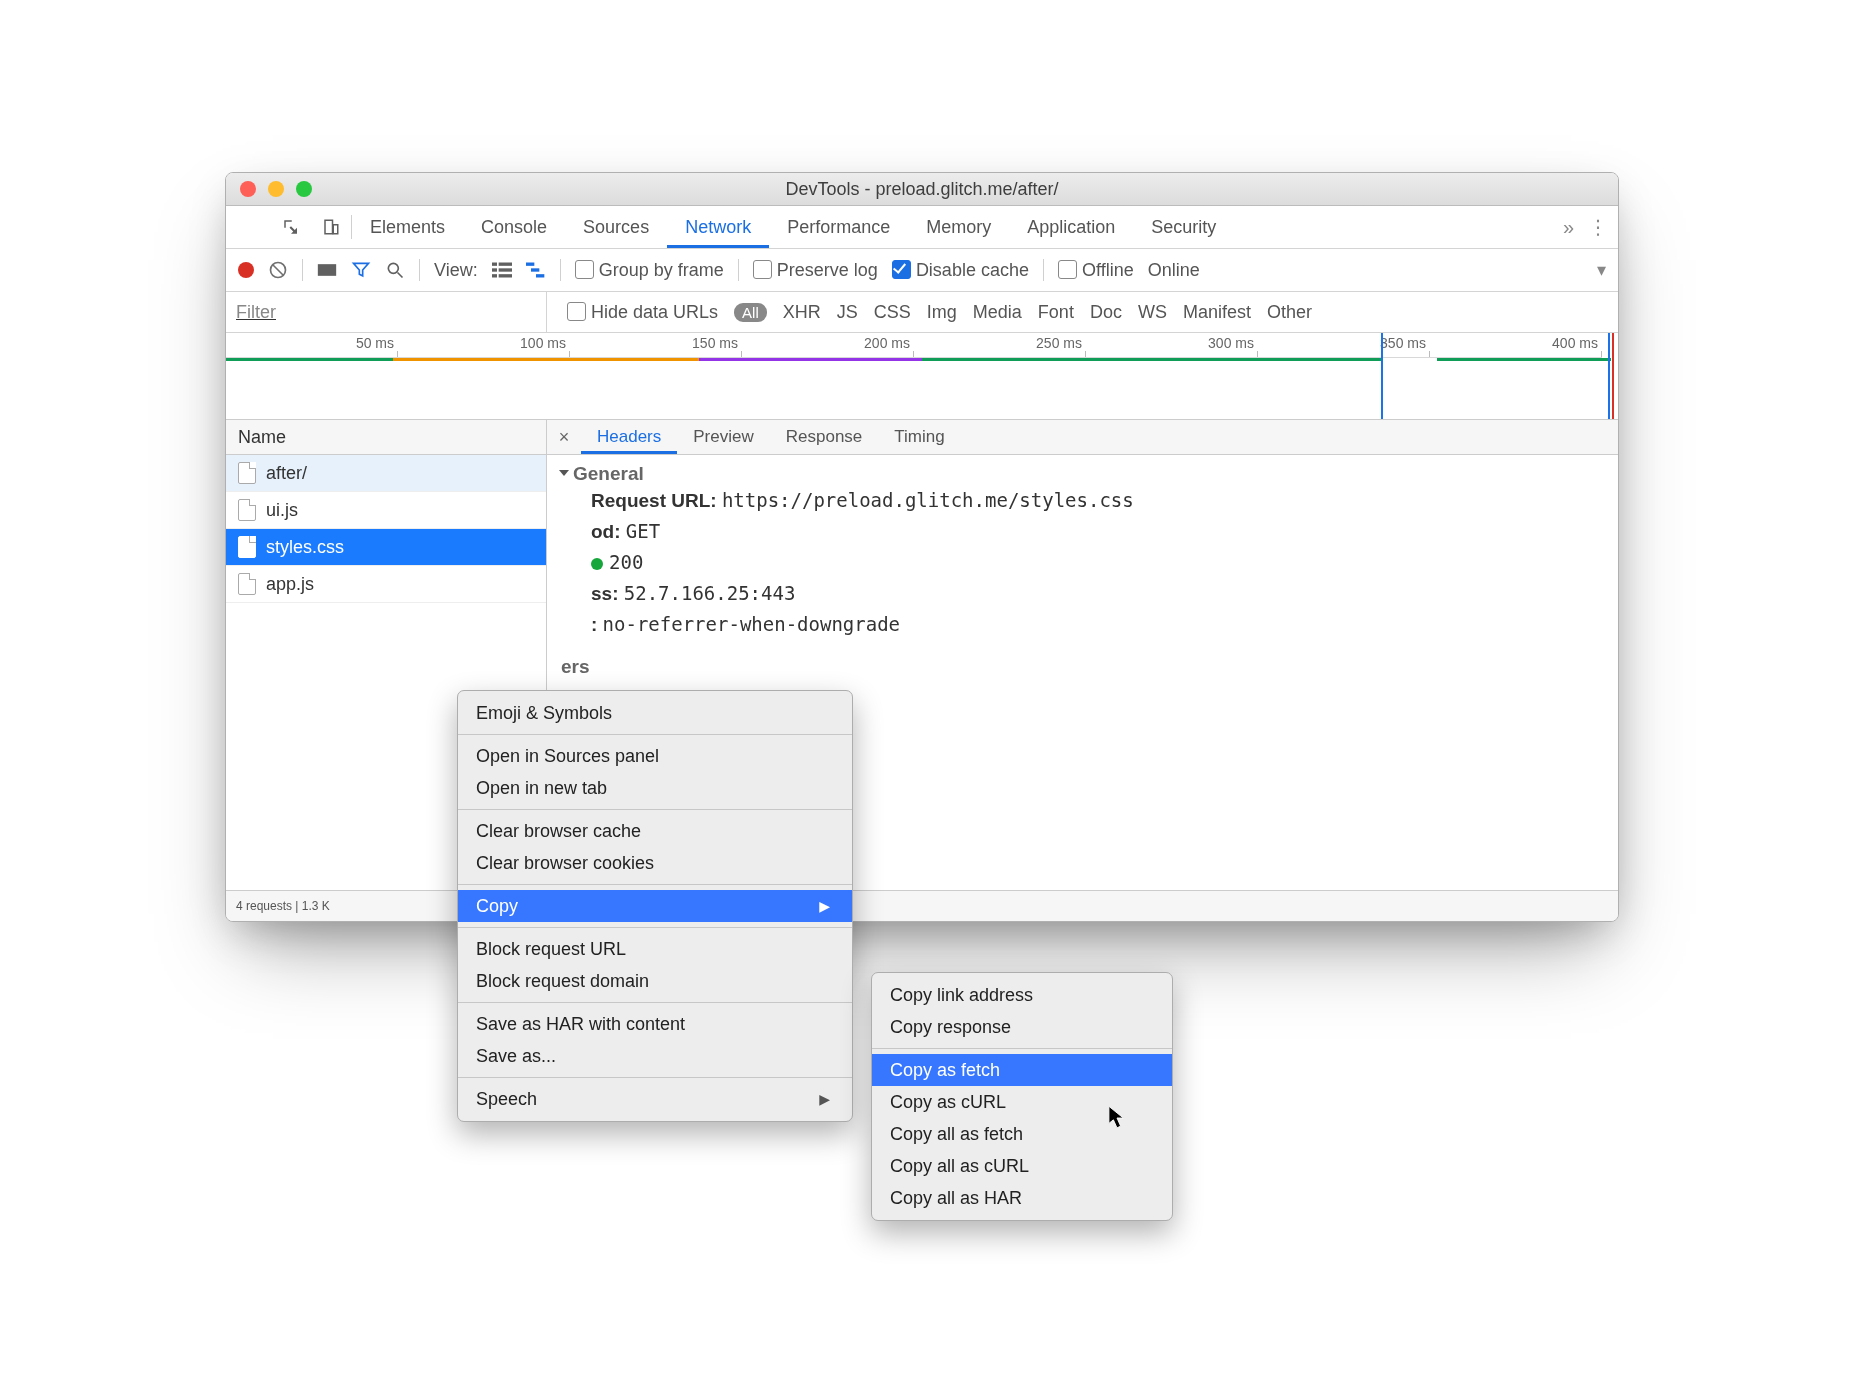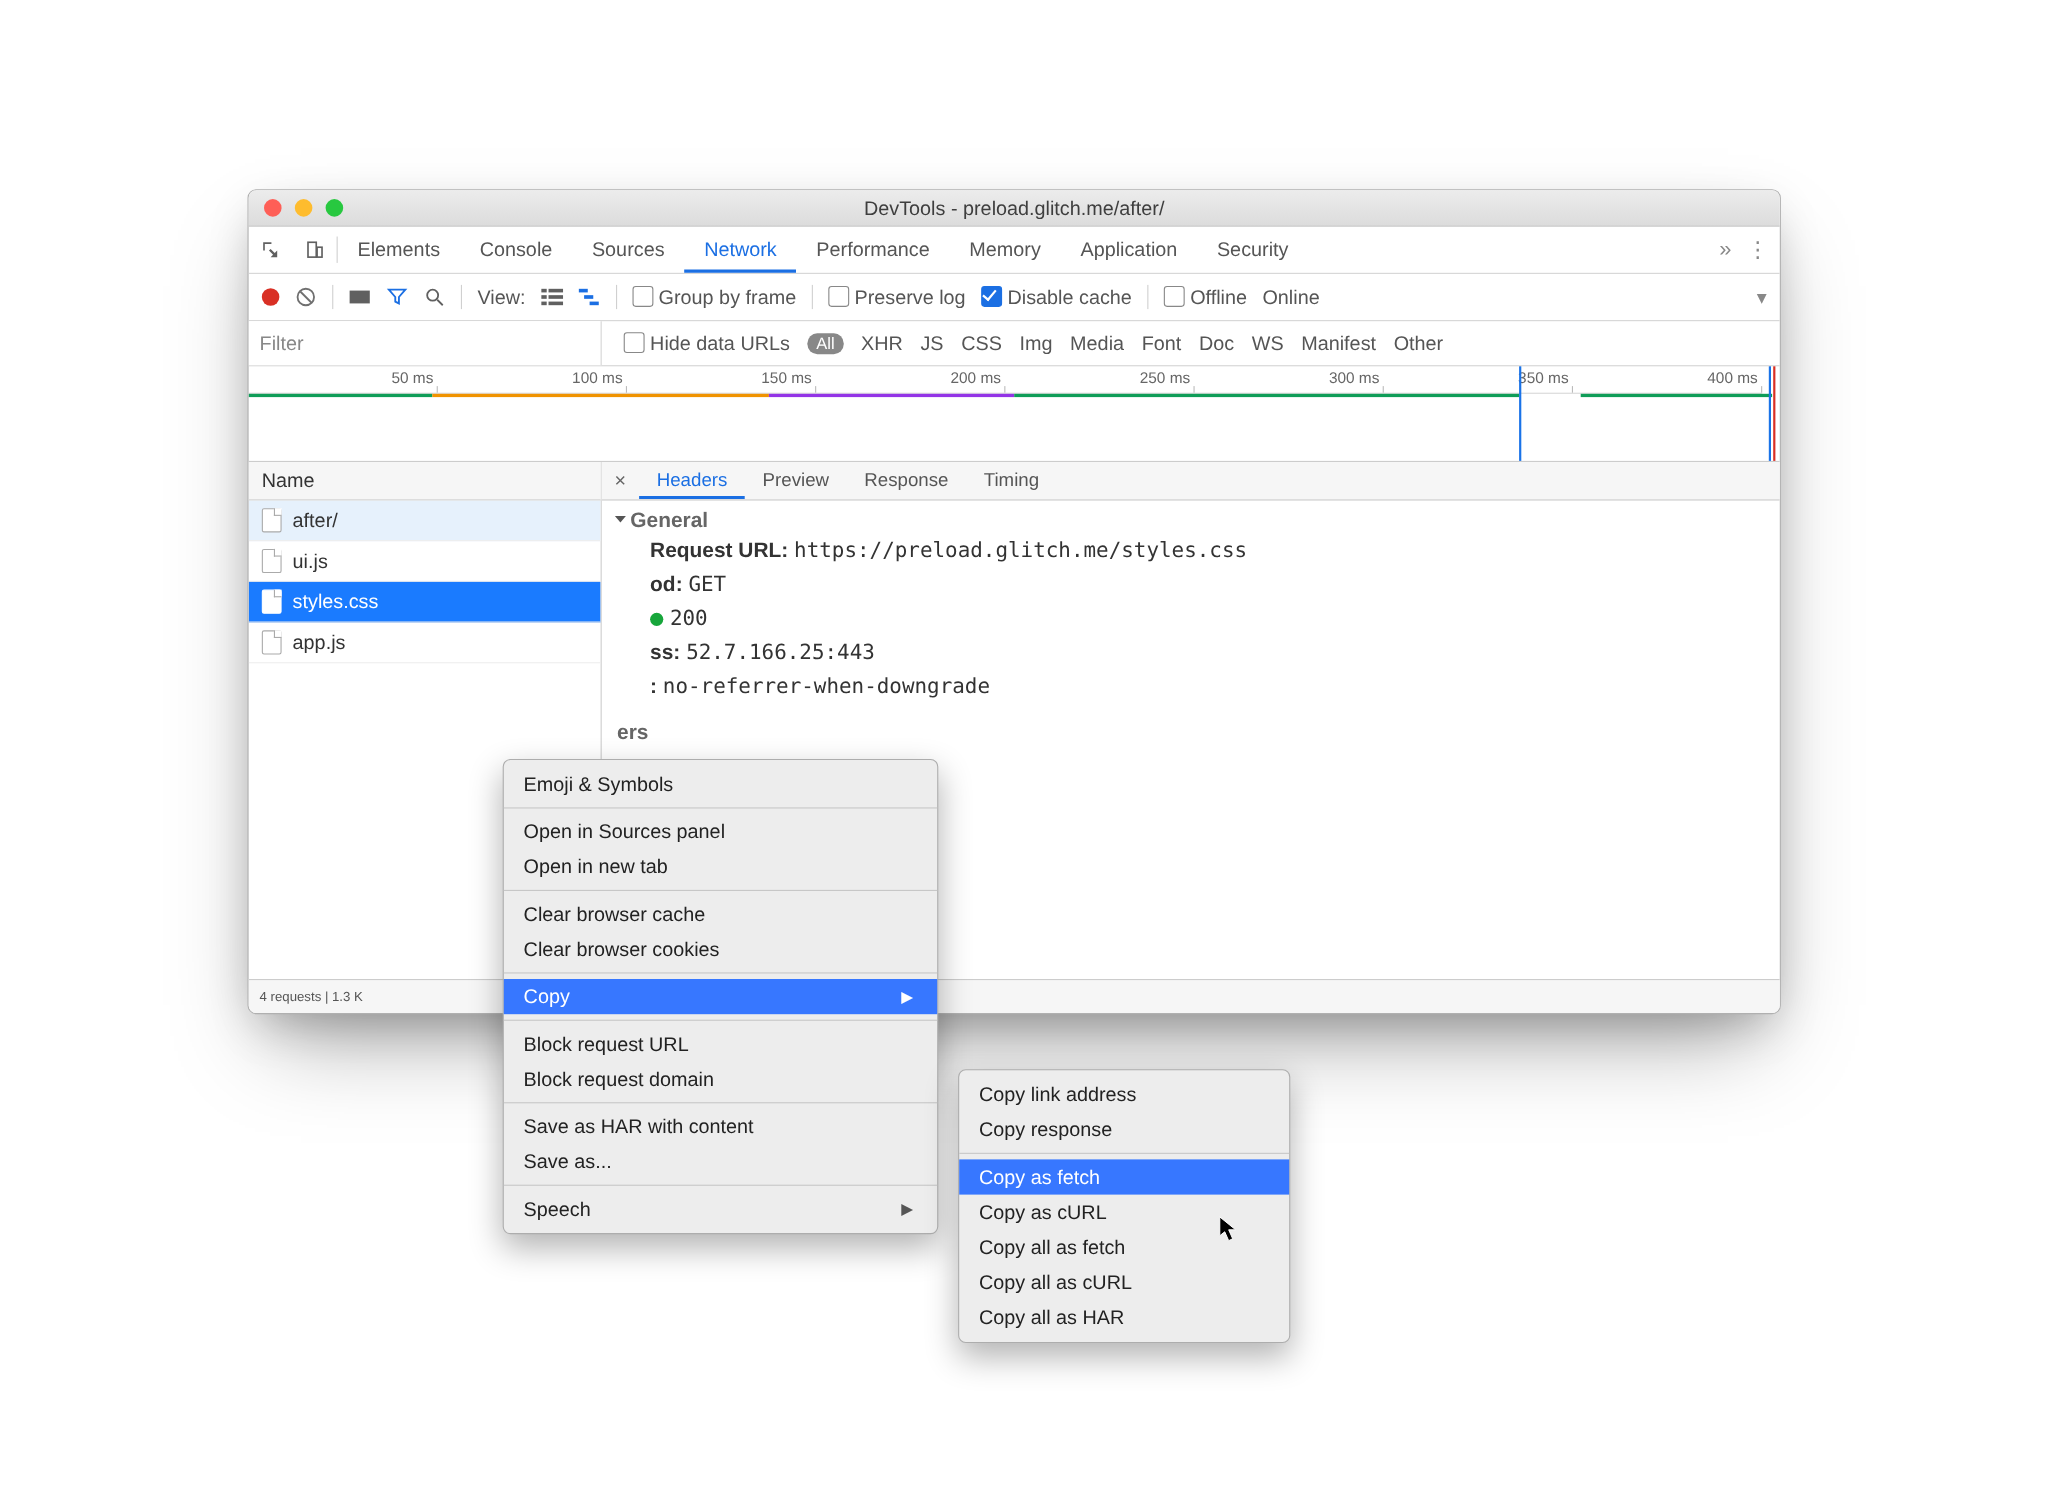--- a/index.html
+++ b/index.html
@@ -41,21 +41,21 @@
     display:flex; align-items:center; position:relative; flex:0 0 auto;
   }
   .traffic{display:flex; gap:12px; padding-left:14px;}
   .dot{width:16px;height:16px;border-radius:50%;}
   .dot.red{background:var(--mac-red);} .dot.yellow{background:var(--mac-yellow);} .dot.green{background:var(--mac-green);}
   .title{position:absolute;left:0;right:0;text-align:center;font-size:18px;color:#3e3e3e;pointer-events:none;}
 
   
   .tabbar{
     height:42px;border-bottom:1px solid var(--light-border);
-    display:flex;align-items:center;flex:0 0 auto;font-size:18px;color:#555;
+    display:flex;align-items:center;flex:0 0 auto;font-size:18px;color:#555;padding-left:45px;
   }
   .tabbar .divider{width:1px;height:24px;background:#d0d0d0;}
   .tabbar .icon-slot{width:40px;display:flex;align-items:center;justify-content:center;}
   .tabbar .tabs{display:flex;gap:0;align-items:stretch;height:100%;}
   .tabbar .tab{padding:0 18px;display:flex;align-items:center;cursor:default;}
   .tabbar .tab.active{color:var(--accent-blue);box-shadow:inset 0 -3px 0 var(--accent-blue);}
   .tabbar .right{margin-left:auto;display:flex;align-items:center;padding-right:10px;gap:14px;color:#888;}
 
   
   .networkbar{
@@ -67,21 +67,21 @@
   .svg-grey{fill:#606060;}
   .chk{width:17px;height:17px;border:1px solid #888;border-radius:3px;display:inline-block;vertical-align:-3px;}
   .chk.on{background:var(--accent-blue);border-color:var(--accent-blue);position:relative;}
   .chk.on::after{content:"";position:absolute;left:3px;top:0px;width:5px;height:10px;border:solid #fff;border-width:0 2px 2px 0;transform:rotate(40deg);}
 
   
   .filterrow{
     height:40px;border-bottom:1px solid var(--light-border);
     display:flex;align-items:center;flex:0 0 auto;font-size:18px;color:#555;
   }
-  .filter-input{width:300px;height:100%;border:none;border-right:1px solid var(--light-border);padding:0 10px;font-size:18px;color:#333;outline:none;}
+  .filter-input{width:300px;height:100%;border:none;border-right:1px solid var(--light-border);padding:0 10px;font-size:18px;color:#333;outline:none;text-decoration:underline;}
   .filter-input::placeholder{color:#888;}
   .pill{background:#888;color:#fff;border-radius:9px;padding:1px 8px;font-size:15px;}
   .types{display:flex;gap:16px;align-items:center;padding-left:20px;}
 
   
   .timeline{height:86px;border-bottom:1px solid #ccc;flex:0 0 auto;position:relative;font-size:14px;color:#666;}
   .ticks{position:absolute;top:0;left:0;right:16px;height:24px;border-bottom:1px solid #d8d8d8;}
   .tick{position:absolute;top:0;height:24px;}
   .tick::after{content:"";position:absolute;right:0;top:18px;width:1px;height:6px;background:#bbb;}
   .tick span{position:absolute;right:4px;top:2px;}

